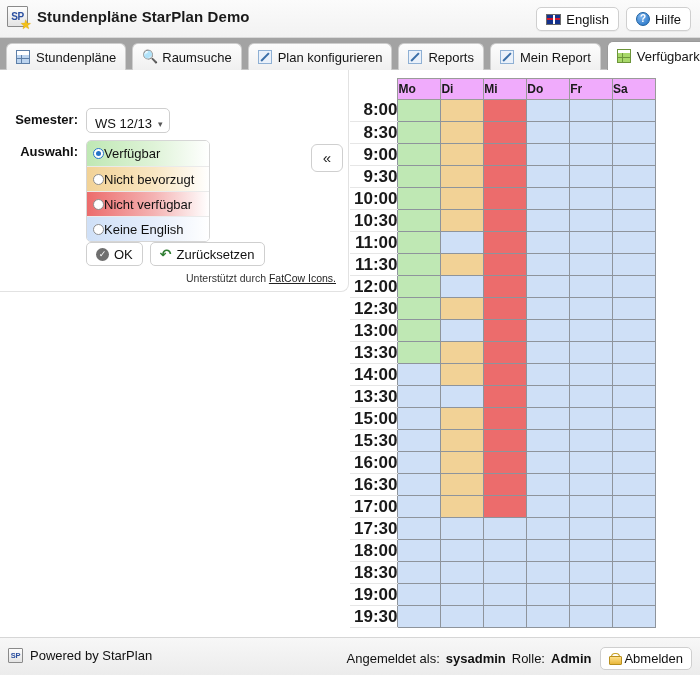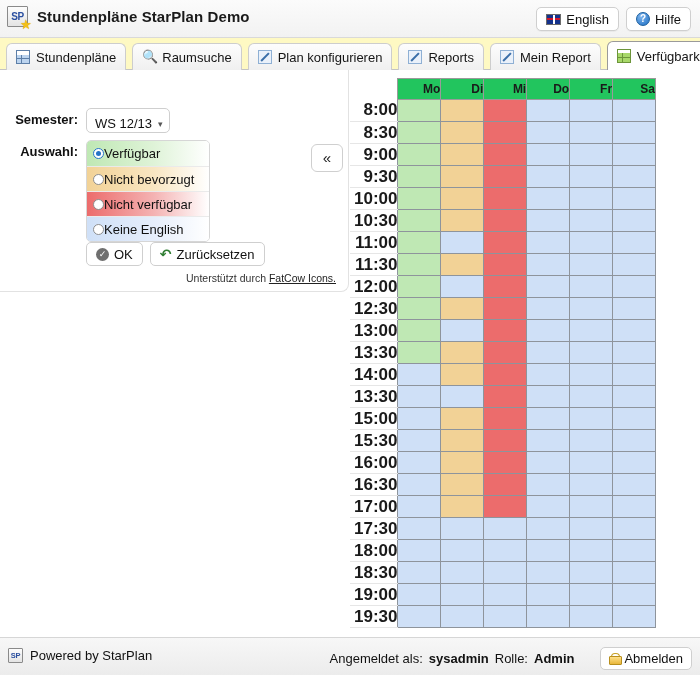--- a/index.html
+++ b/index.html
@@ -62,21 +62,21 @@
   .help-icon {
     width: 14px; height: 14px; border-radius: 50%;
     background: radial-gradient(circle at 35% 30%, #7fb6ee, #1d6fc4);
     border: 1px solid #1a5e9e; color: #fff; font-size: 10px; font-weight: bold;
     line-height: 12px; text-align: center; flex: 0 0 auto;
   }
 
   
   .tabbar {
     position: absolute; left: 0; top: 38px; width: 700px; height: 32px;
-    background: #fef9c3;
+    background: #a3a3a3;
   }
   .tabbar .rule {
     position: absolute; left: 0; bottom: 0; width: 700px; height: 1px; background: #c4c4c4;
   }
   .tabs { position: absolute; left: 6px; bottom: 0; display: flex; align-items: flex-end; gap: 6px; }
   .tab {
     display: inline-flex; align-items: center; gap: 6px;
     height: 27px; padding: 0 9px;
     background: linear-gradient(to bottom, #fdfdfd 0%, #f0f0f0 100%);
     border: 1px solid #cdcdcd; border-bottom: none;
@@ -184,23 +184,23 @@
 
   
   .grid-wrap {
     position: absolute; left: 350px; top: 8px; width: 306px;
   }
   table.grid { border-collapse: collapse; table-layout: fixed; }
   table.grid th, table.grid td { padding: 0; }
   th.corner { width: 48px; height: 21px; background: #fff; }
   th.dayhead {
     width: 43px; height: 21px;
-    background: #22c55e;
+    background: #f0abfc;
     border: 1px solid #9a9a9a;
-    font-size: 12px; font-weight: bold; color: #1a1a1a; text-align: right;
+    font-size: 12px; font-weight: bold; color: #1a1a1a; text-align: left;
   }
   td.timecell {
     width: 48px; height: 22px;
     background: #ffffff; border-bottom: 1px solid #e6e6e6;
     text-align: right; padding-right: 6px;
     font-size: 17px; font-weight: bold; color: #1a1a1a; white-space: nowrap;
   }
   td.slot {
     width: 43px; height: 22px;
     border: 1px solid #8e949c;
@@ -223,21 +223,21 @@
     width: 15px; height: 15px; border: 1px solid #8a8a8a;
     background: linear-gradient(to bottom, #fdfdfd, #e4e4e4);
     font-size: 7.5px; font-weight: bold; color: #2a4fa0;
     text-align: center; line-height: 13px; letter-spacing: -0.3px; border-radius: 1px;
   }
   .session { position: absolute; right: 8px; top: 9px; display: flex; align-items: center; gap: 6px;
              font-size: 13px; color: #111; }
   .session b { font-weight: bold; }
   .logout-btn {
     display: inline-flex; align-items: center; gap: 4px;
-    height: 23px; padding: 0 8px; margin-left: 20px;
+    height: 23px; padding: 0 8px; margin-left: 3px;
     background: #ffffff; border: 1px solid #cfcfcf; border-radius: 5px;
     font-size: 13px; color: #111; cursor: pointer;
   }
   .lock-icon {
     width: 11px; height: 12px; position: relative; flex: 0 0 auto;
   }
   .lock-icon:before {
     content: ""; position: absolute; left: 2px; top: 0; width: 7px; height: 6px;
     border: 1.6px solid #c9a227; border-bottom: none; border-radius: 4px 4px 0 0;
   }

